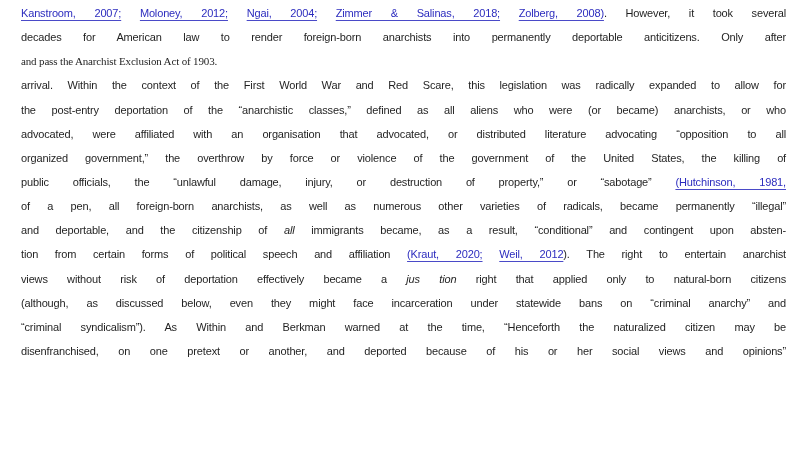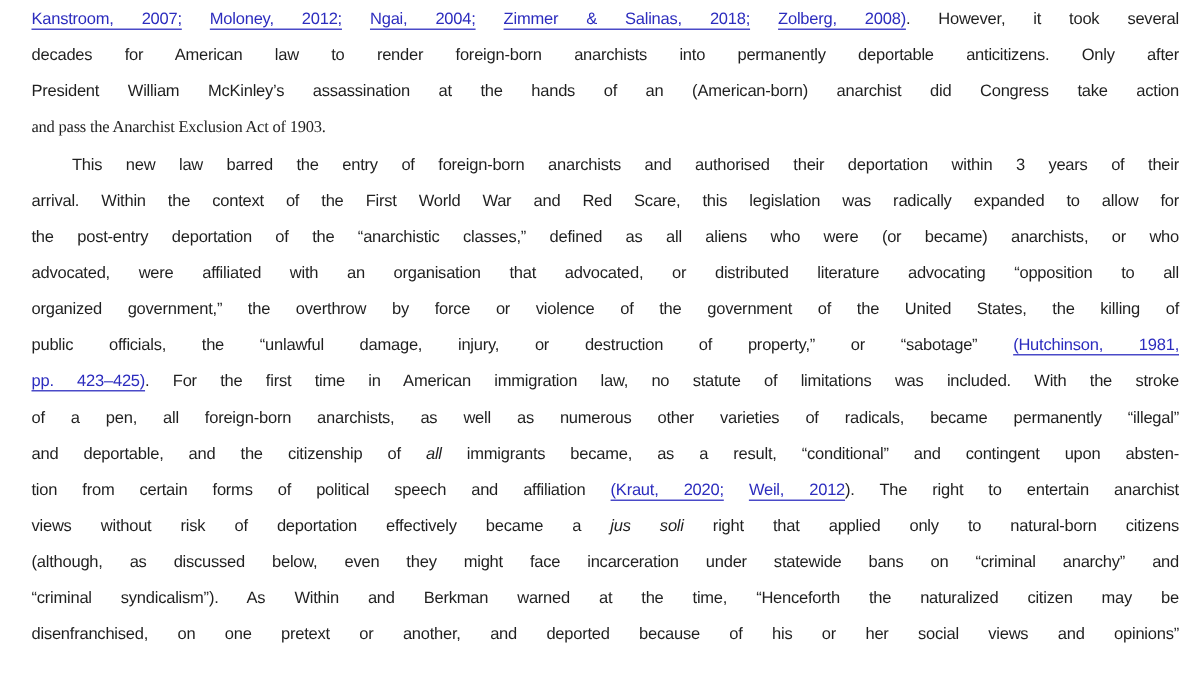--- a/index.html
+++ b/index.html
@@ -49,29 +49,26 @@
   em.it {
     font-style: italic;
   }
 </style>
 </head>
 <body>
 
 <div class="doc" style="color: rgb(31, 31, 31);">
     <div class="line"><a class="cite" href="#" style="color: rgb(44, 44, 190);">Kanstroom, 2007;</a><span> </span><a class="cite" href="#" style="color: rgb(44, 44, 190);">Moloney, 2012;</a><span> </span><a class="cite" href="#" style="color: rgb(44, 44, 190);">Ngai, 2004;</a><span> </span><a class="cite" href="#" style="color: rgb(44, 44, 190);">Zimmer &amp; Salinas, 2018;</a><span> </span><a class="cite" href="#" style="color: rgb(44, 44, 190);">Zolberg, 2008)</a><span>. However, it took several</span></div>
     <div class="line"><span>decades for American law to render foreign-born anarchists into permanently deportable anticitizens. Only after</span></div>
-    <div class="line"><span>President William McKinley’s assassination at the hands of an (American-born) anarchist did Congress take action</span></div>
     <div class="line para-end"><span>and pass the Anarchist Exclusion Act of 1903.</span></div>
-    <div class="line indent"><span>This new law barred the entry of foreign-born anarchists and authorised their deportation within 3 years of their</span></div>
     <div class="line"><span>arrival. Within the context of the First World War and Red Scare, this legislation was radically expanded to allow for</span></div>
     <div class="line"><span>the post-entry deportation of the “anarchistic classes,” defined as all aliens who were (or became) anarchists, or who</span></div>
     <div class="line"><span>advocated, were affiliated with an organisation that advocated, or distributed literature advocating “opposition to all</span></div>
     <div class="line"><span>organized government,” the overthrow by force or violence of the government of the United States, the killing of</span></div>
     <div class="line"><span>public officials, the “unlawful damage, injury, or destruction of property,” or “sabotage” </span><a class="cite" href="#" style="color: rgb(44, 44, 190);">(Hutchinson, 1981,</a></div>
-    <div class="line"><a class="cite" href="#" style="color: rgb(44, 44, 190);">pp. 423–425)</a><span>. For the first time in American immigration law, no statute of limitations was included. With the stroke</span></div>
     <div class="line"><span>of a pen, all foreign-born anarchists, as well as numerous other varieties of radicals, became permanently “illegal”</span></div>
     <div class="line"><span>and deportable, and the citizenship of </span><em class="it">all</em><span> immigrants became, as a result, “conditional” and contingent upon absten-</span></div>
     <div class="line"><span>tion from certain forms of political speech and affiliation </span><a class="cite" href="#" style="color: rgb(44, 44, 190);">(Kraut, 2020;</a><span> </span><a class="cite" href="#" style="color: rgb(44, 44, 190);">Weil, 2012</a><span>). The right to entertain anarchist</span></div>
-    <div class="line"><span>views without risk of deportation effectively became a </span><em class="it">jus soli</em><span> right that applied only to natural-born citizens</span></div>
+    <div class="line"><span>views without risk of deportation effectively became a </span><em class="it">jus tion</em><span> right that applied only to natural-born citizens</span></div>
     <div class="line"><span>(although, as discussed below, even they might face incarceration under statewide bans on “criminal anarchy” and</span></div>
     <div class="line"><span>“criminal syndicalism”). As Within and Berkman warned at the time, “Henceforth the naturalized citizen may be</span></div>
     <div class="line"><span>disenfranchised, on one pretext or another, and deported because of his or her social views and opinions”</span></div>
   </div>
 
 </body></html>

